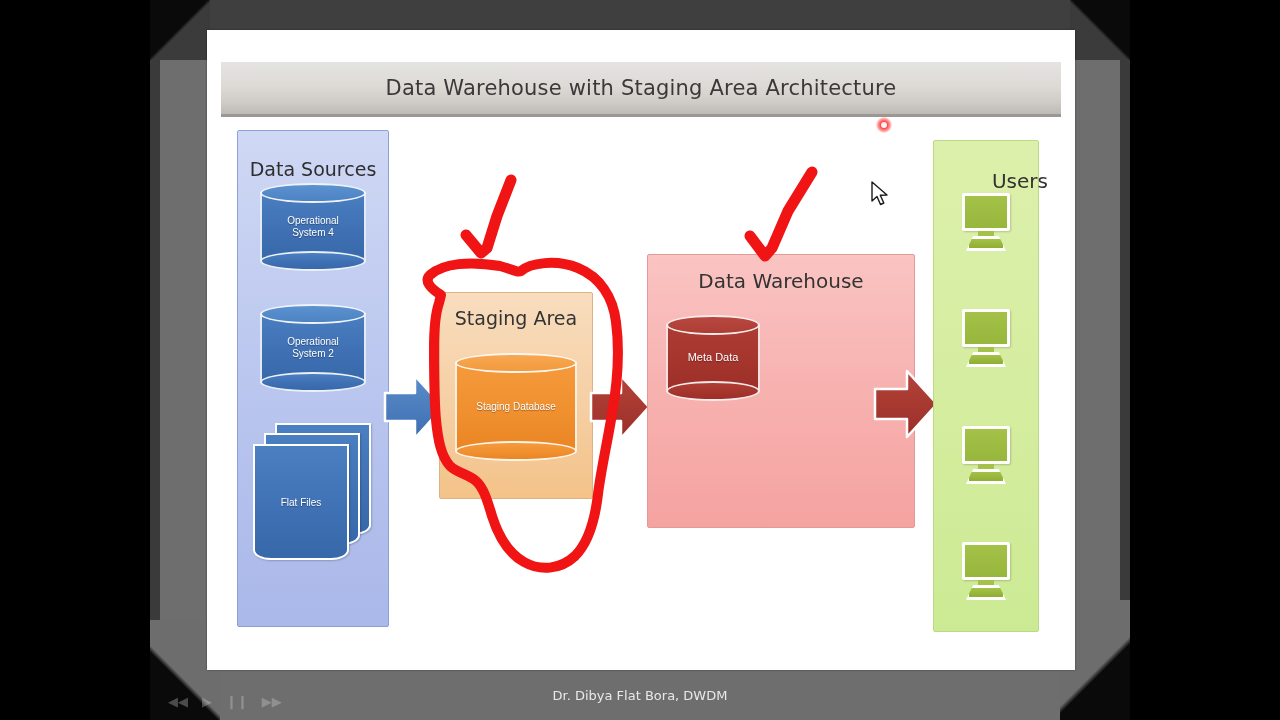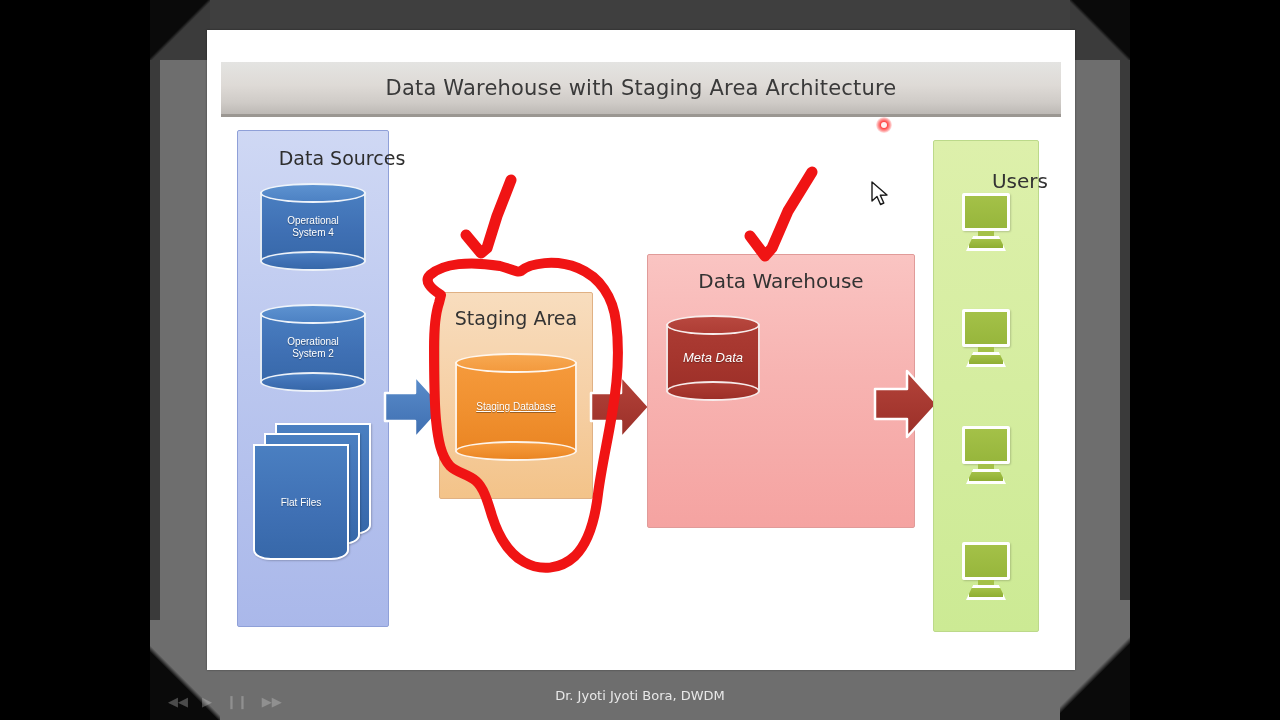--- a/index.html
+++ b/index.html
@@ -38,21 +38,21 @@
 
   
   .panel{position:absolute;border-radius:2px;}
   .panel .hdr{position:absolute;left:0;top:8px;width:100%;text-align:center;
     font-size:19px;color:#333;font-family:"DejaVu Sans",sans-serif;}
 
   
   #panel-sources{left:30px;top:100px;width:150px;height:495px;
     background:linear-gradient(180deg,#cfd8f4 0%,#bcc8ef 45%,#aab8ea 100%);
     border:1px solid #8fa0d8;}
-  #panel-sources .hdr{top:16px;font-size:19px;color:#2e2e2e;margin-left:29px;}
+  #panel-sources .hdr{top:27px;font-size:19px;color:#2e2e2e;}
 
   
   #panel-staging{left:232px;top:262px;width:152px;height:205px;
     background:linear-gradient(180deg,#f8ddbe 0%,#f6d0a6 50%,#f3c389 100%);
     border:1px solid #e0b184;}
   #panel-staging .hdr{top:14px;font-size:19px;}
 
   
   #panel-dw{left:440px;top:224px;width:235px;height:272px;
     background:linear-gradient(180deg,#fac4c2 0%,#f7b3b1 45%,#f5a3a1 100%);
@@ -194,21 +194,21 @@
           <path d="M2 20 L32 20 L32 3 L60 34 L32 65 L32 48 L2 48 Z" fill="url(#gb)" stroke="#ffffff" stroke-width="2.5" stroke-linejoin="round"></path>
         </svg>
       </div>
 
       <div class="panel" id="panel-staging">
         <div class="hdr">Staging Area</div>
         <div class="cyl cyl-orange" style="left:15px;top:60px;width:122px;height:108px;">
           <div class="body"></div>
             <div class="top"></div>
             <div class="bot"></div>
-          <div class="lbl" style="font-size:10px;text-decoration:underline;">
+          <div class="lbl" style="font-size:10px;">
             <span>Staging Database</span>
           </div>
         </div>
       </div>
 
       <div class="arrow" style="left:382px;top:343px;">
         <svg width="62" height="68" viewBox="0 0 62 68">
           <defs>
               <linearGradient id="gr1" x1="0" y1="0" x2="0" y2="1">
             <stop offset="0%" stop-color="#b4433a"></stop>
@@ -219,21 +219,21 @@
         </svg>
       </div>
 
       <div class="panel" id="panel-dw">
         <div class="hdr">Data Warehouse</div>
 
         <div class="cyl cyl-red" style="left:18px;top:60px;width:94px;height:86px;">
           <div class="body"></div>
             <div class="top"></div>
             <div class="bot"></div>
-          <div class="lbl" style="font-size:13px;font-style:italic;">
+          <div class="lbl" style="font-size:11px;">
             <span>Meta Data</span>
           </div>
         </div>
 
 
       </div>
 
       <div class="arrow" style="left:666px;top:338px;">
         <svg width="66" height="72" viewBox="0 0 66 72">
           <defs>
@@ -299,21 +299,21 @@
   </svg>
 
   <div class="laser" style="left:876px;top:117px;">
     <div class="core"></div>
   </div>
 
   <svg style="position:absolute;left:871px;top:181px;" width="20" height="26" viewBox="0 0 20 26">
     <path d="M1 1 L1 20 L6 15.5 L9.5 23.5 L12.8 22 L9.3 14.2 L16 14 Z" fill="#ffffff" stroke="#1a1a1a" stroke-width="1.4" stroke-linejoin="round"></path>
   </svg>
 
-  <div class="footer">Dr. Jyoti Jyoti Bora, DWDM</div>
+  <div class="footer">Dr. Dibya Flat Bora, DWDM</div>
 
   <div class="ctrl-bar">
     <span class="ctrl">◀◀</span>
     <span class="ctrl">▶</span>
     <span class="ctrl">❙❙</span>
     <span class="ctrl">▶▶</span>
   </div>
 
 </div>
 

